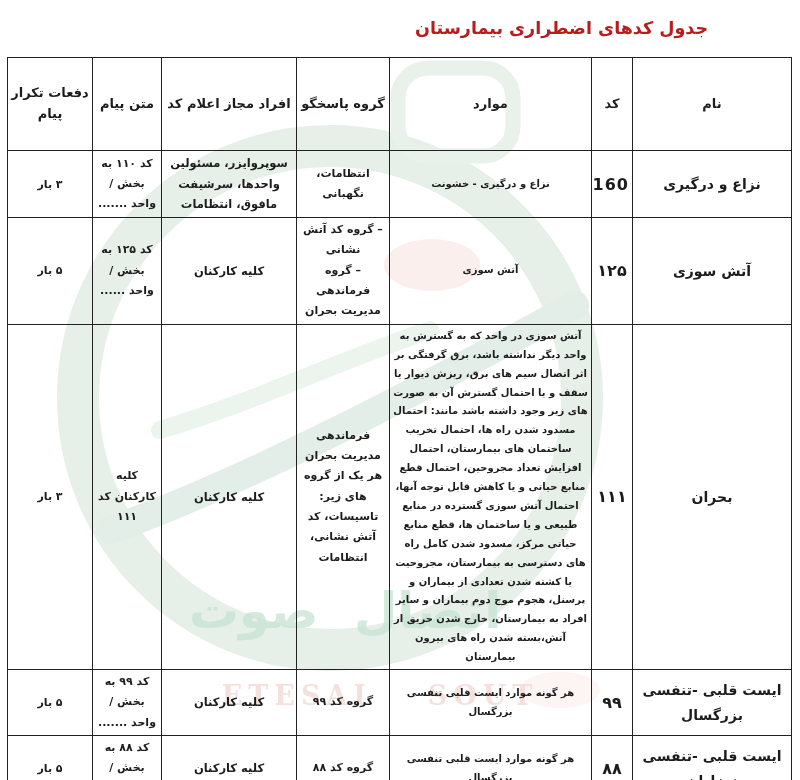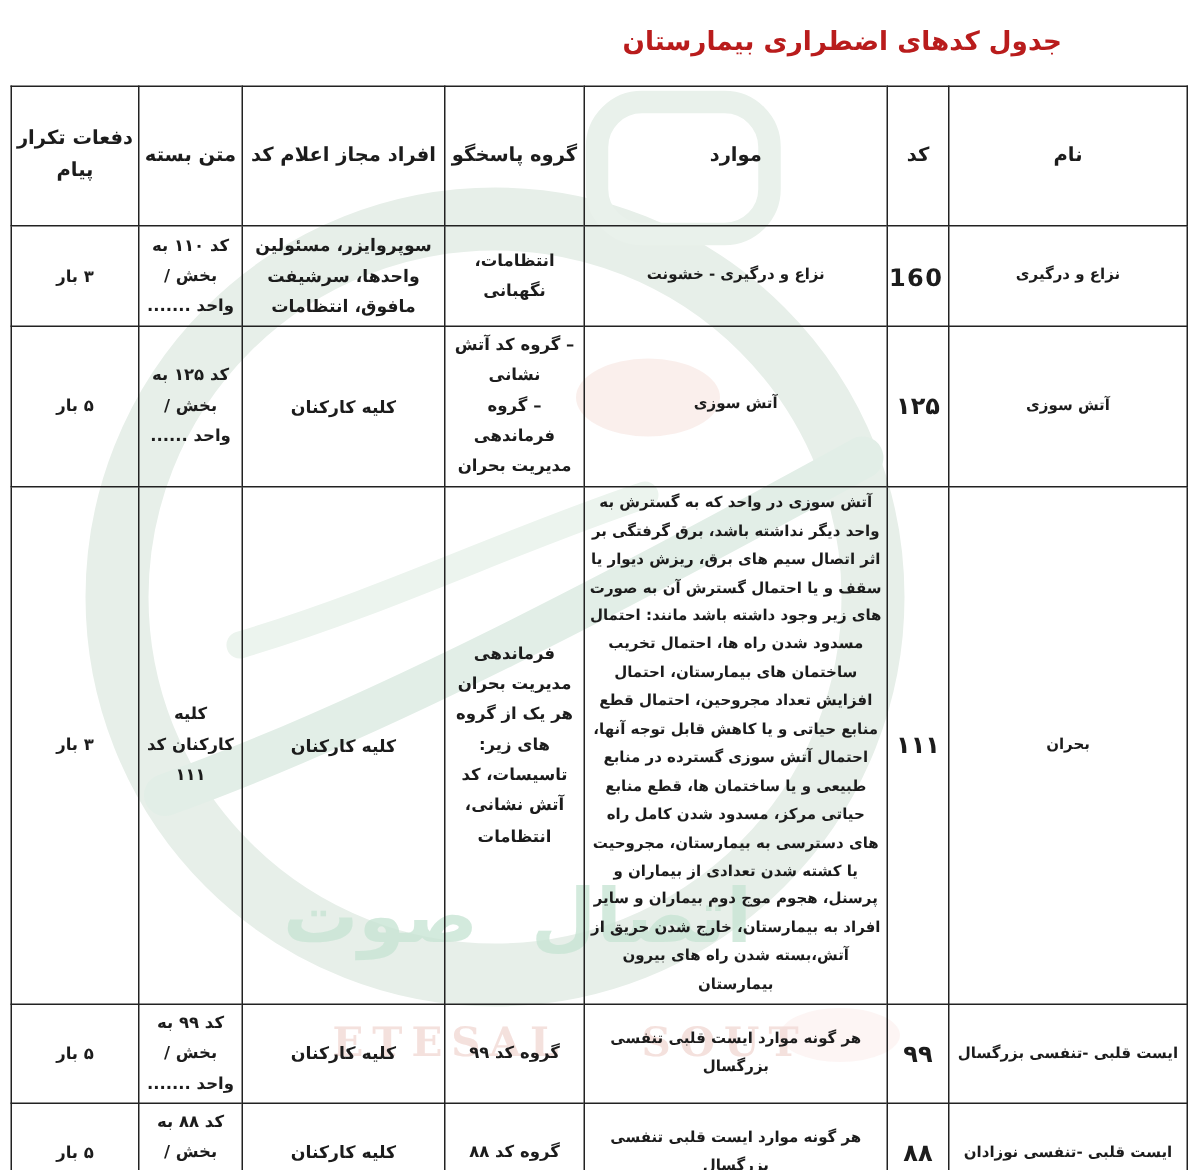--- a/index.html
+++ b/index.html
@@ -47,21 +47,21 @@
   }
   thead tr { height:93px; }
   tbody tr:nth-child(1) { height:60px; }
   tbody tr:nth-child(2) { height:78px; }
   tbody tr:nth-child(3) { height:304px; }
   tbody tr:nth-child(4) { height:60px; }
   tbody tr:nth-child(5) { height:61px; }
   tbody tr:nth-child(6) { height:62px; }
 
   th { font-size:13px; line-height:1.6; }
-  td.c-name  { font-size:10px; line-height:1.75; }
+  td.c-name  { font-size:14px; line-height:1.75; }
   td.c-code  { font-size:16px; letter-spacing:1px; }
   td.c-cases { font-size:10px;  line-height:18.9px; text-align:justify; text-align-last:center; padding:3px 5px; }
   td.c-group { font-size:11px;  line-height:1.85; }
   td.c-auth  { font-size:11.5px; line-height:1.8; }
   td.c-msg   { font-size:11px;  line-height:1.85;margin-top:36px; }
   td.c-rep   { font-size:11px; }
 </style>
 </head>
 <body>
 
@@ -90,21 +90,21 @@
       <col style="width:69px">
     <col style="width:85px">
   </colgroup>
   <thead>
     <tr>
       <th>نام</th>
       <th>کد</th>
       <th>موارد</th>
       <th>گروه پاسخگو</th>
       <th>افراد مجاز اعلام کد</th>
-      <th>متن بسته</th>
+      <th>متن پیام</th>
       <th>دفعات تکرار پیام</th>
     </tr>
   </thead>
   <tbody>
       <tr>
     <td class="c-name">نزاع و درگیری</td>
     <td class="c-code">160</td>
     <td class="c-cases">نزاع و درگیری - خشونت</td>
     <td class="c-group">انتظامات، نگهبانی</td>
     <td class="c-auth">سوپروایزر، مسئولین واحدها، سرشیفت مافوق، انتظامات</td>

